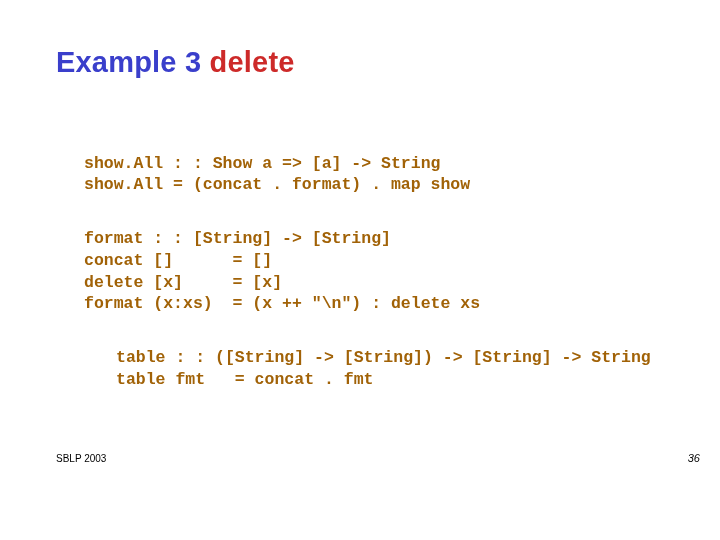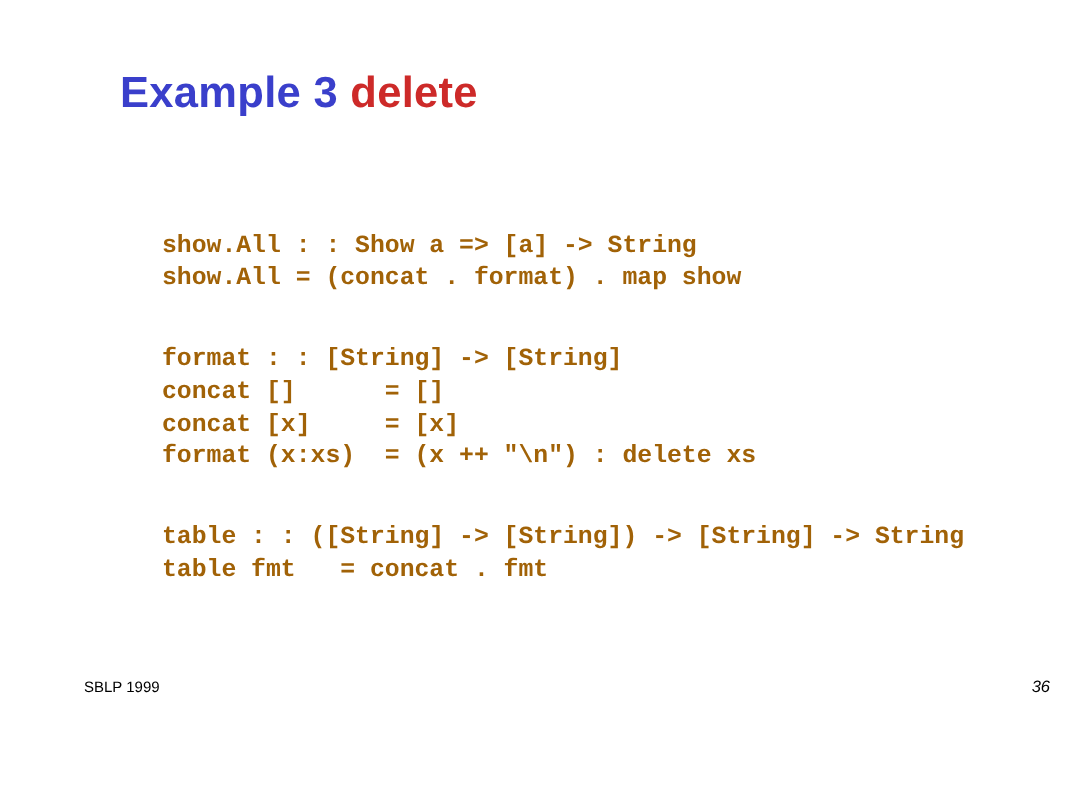--- a/index.html
+++ b/index.html
@@ -10,21 +10,21 @@
     background: #ffffff;
     font-family: Verdana, Geneva, sans-serif;
     color: #000000;
     overflow: hidden;
   }
   .slide {
     position: relative;
     width: 720px;
     height: 476px;
     box-sizing: border-box;
-    padding: 46px 56px 0 80px;
+    padding: 46px 56px 0 56px;
   }
   .title {
     font-family: Verdana, Geneva, sans-serif;
     font-weight: 700;
     font-size: 29px;
     color: #000000;
     margin: 0 0 30px 0;
     letter-spacing: 0.2px;
   }
   .title .primary {
@@ -41,20 +41,21 @@
     color: #a16207;
     white-space: pre;
     padding-left: 28px;
   }
   .code-block .group {
     display: block;
     margin-bottom: 32px;
   }
   .code-block .group:last-child {
     margin-bottom: 0;
+    margin-left: 32px;
   }
   .footer {
     position: absolute;
     left: 56px;
     right: 20px;
     bottom: 12px;
     display: flex;
     justify-content: space-between;
     align-items: baseline;
   }
@@ -77,23 +78,23 @@
 
   <h1 class="title">
     <span class="primary">Example 3</span>
     <span class="secondary">delete</span>
   </h1>
 
   <div class="code-block">
     <span class="group"><span>show.All : : Show a =&gt; [a] -&gt; String</span>
 <span>show.All = (concat . format) . map show</span></span><span class="group"><span>format : : [String] -&gt; [String]</span>
 <span>concat []      = []</span>
-<span>concat [x]     = [x]</span>
+<span>delete [x]     = [x]</span>
 <span>format (x:xs)  = (x ++ "\n") : delete xs</span></span><span class="group"><span>table : : ([String] -&gt; [String]) -&gt; [String] -&gt; String</span>
 <span>table fmt   = concat . fmt</span></span>
   </div>
 
   <div class="footer">
-    <span class="footer-left">SBLP 1999</span>
+    <span class="footer-left">SBLP 2003</span>
     <span class="footer-right">36</span>
   </div>
 
 </div>
 
 </body></html>

